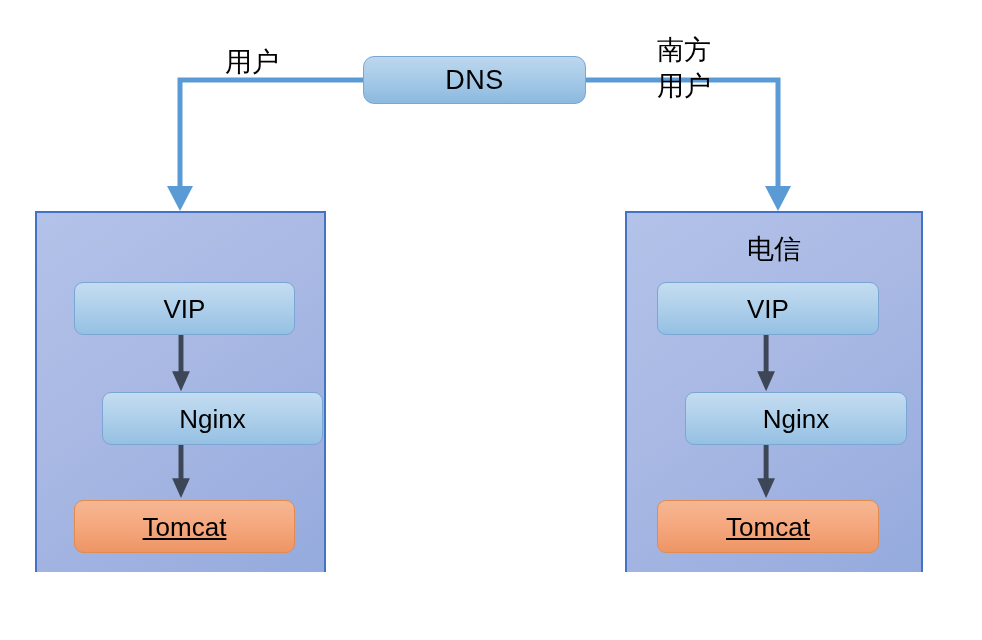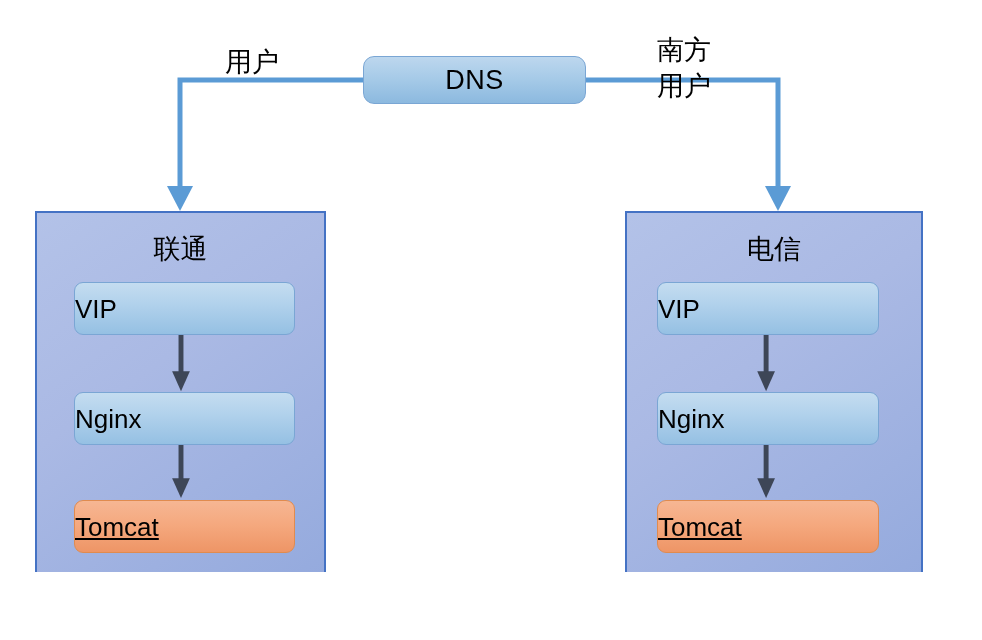--- a/index.html
+++ b/index.html
@@ -87,41 +87,41 @@
     line-height: 1.1;
   }
 
   
   .svc-node {
     position: absolute;
     height: 53px;
     border-radius: 9px;
     display: flex;
     align-items: center;
-    justify-content: flex-start;
+    justify-content: center;
     box-sizing: border-box;
   }
   .svc-node .node-text {
     font-size: 26px;
     color: #000000;
     line-height: 1;
   }
   .svc-blue {
     border: 1px solid #7aa6d4;
     background: linear-gradient(180deg, #c4dcf0 0%, #b2d2ec 40%, #95c0e3 100%);
   }
   .svc-orange {
     border: 1px solid #e08b4f;
     background: linear-gradient(180deg, #f6b693 0%, #f5a97f 45%, #ee9566 100%);
     text-decoration: underline;
   }
 
   
   .slot-vip    { top: 69px;  }
-  .slot-nginx  { top: 179px; }
+  .slot-nginx  { top: 179px; margin-left: 28px; }
   .slot-tomcat { top: 287px; }
 
   #isp-group-unicom  .svc-node { left: 37px; width: 221px; }
   #isp-group-telecom .svc-node { left: 30px; width: 222px; }
 
   
   .inner-arrows {
     position: absolute;
     left: 0;
     top: 0;
@@ -155,21 +155,20 @@
   <div class="edge-label" id="edge-label-north">
     <span class="lbl-line">用户</span>
   </div>
   <div class="edge-label" id="edge-label-south">
     <span class="lbl-line">南方</span>
     <span class="lbl-line">用户</span>
   </div>
 
   <div class="isp-group" id="isp-group-unicom">
 
-    <div class="isp-title">联通</div>
 
     <svg class="inner-arrows" viewBox="0 0 291 392" preserveAspectRatio="none" xmlns="http://www.w3.org/2000/svg">
       <g>
         <line x1="146" y1="122" x2="146" y2="166" stroke="#3d4657" stroke-width="5"></line>
         <polygon points="146,180 137,160 155,160" fill="#3d4657"></polygon>
       </g>
       <g>
         <line x1="146" y1="232" x2="146" y2="274" stroke="#3d4657" stroke-width="5"></line>
         <polygon points="146,288 137,268 155,268" fill="#3d4657"></polygon>
       </g>

